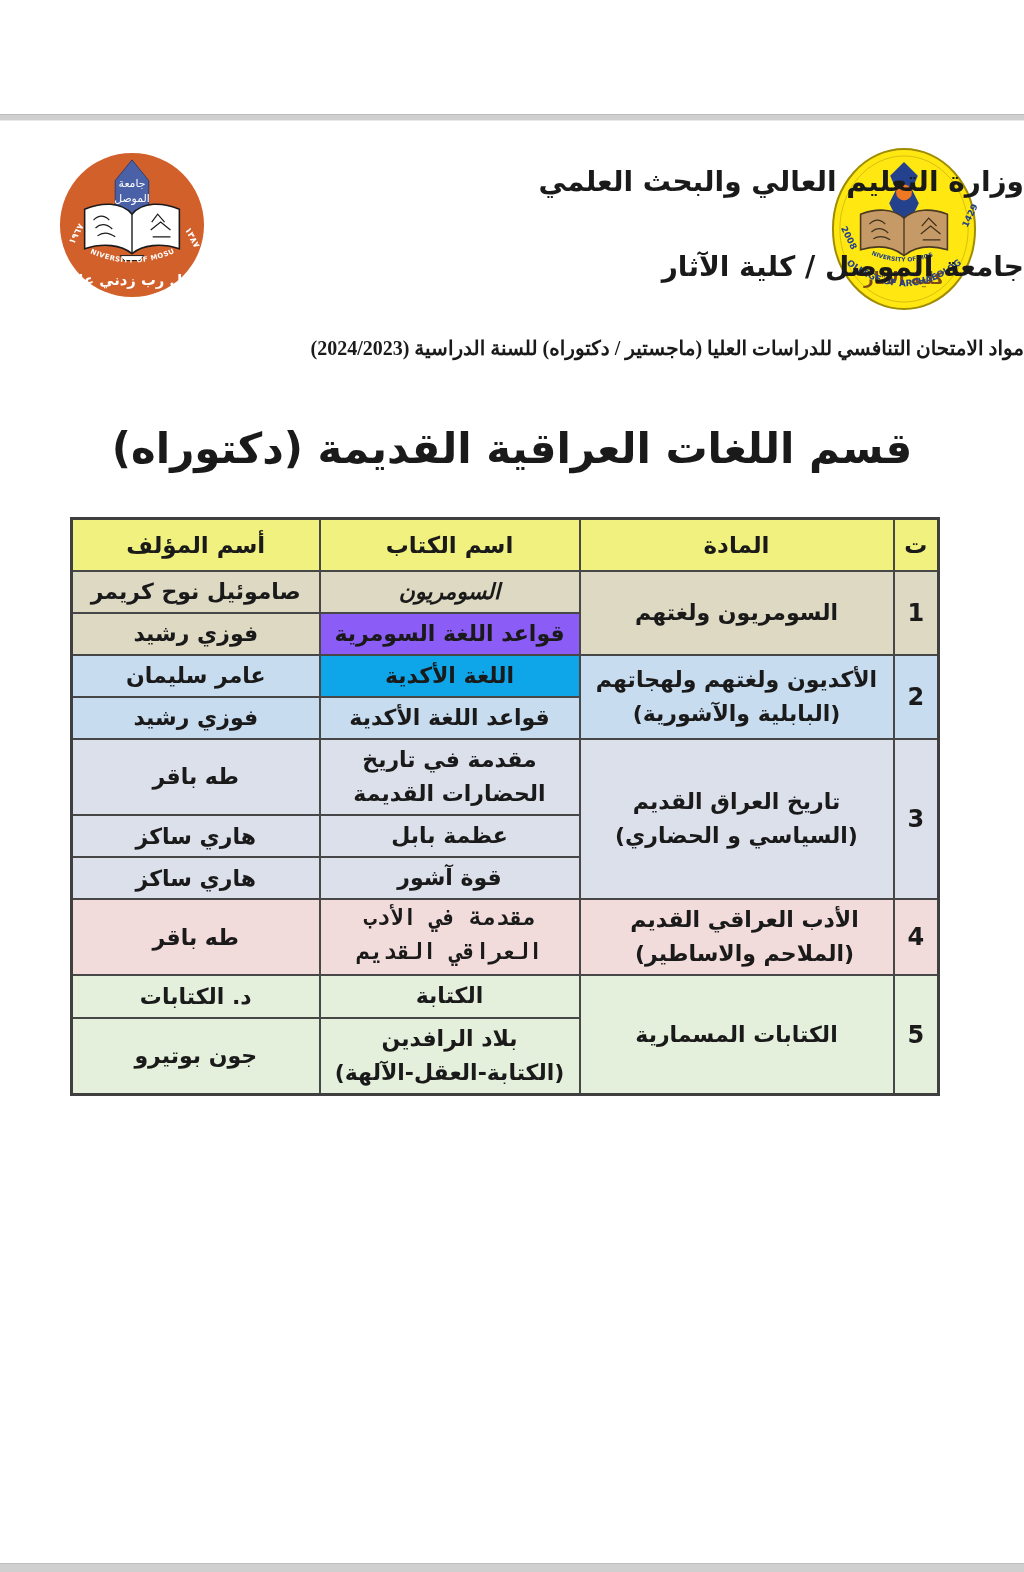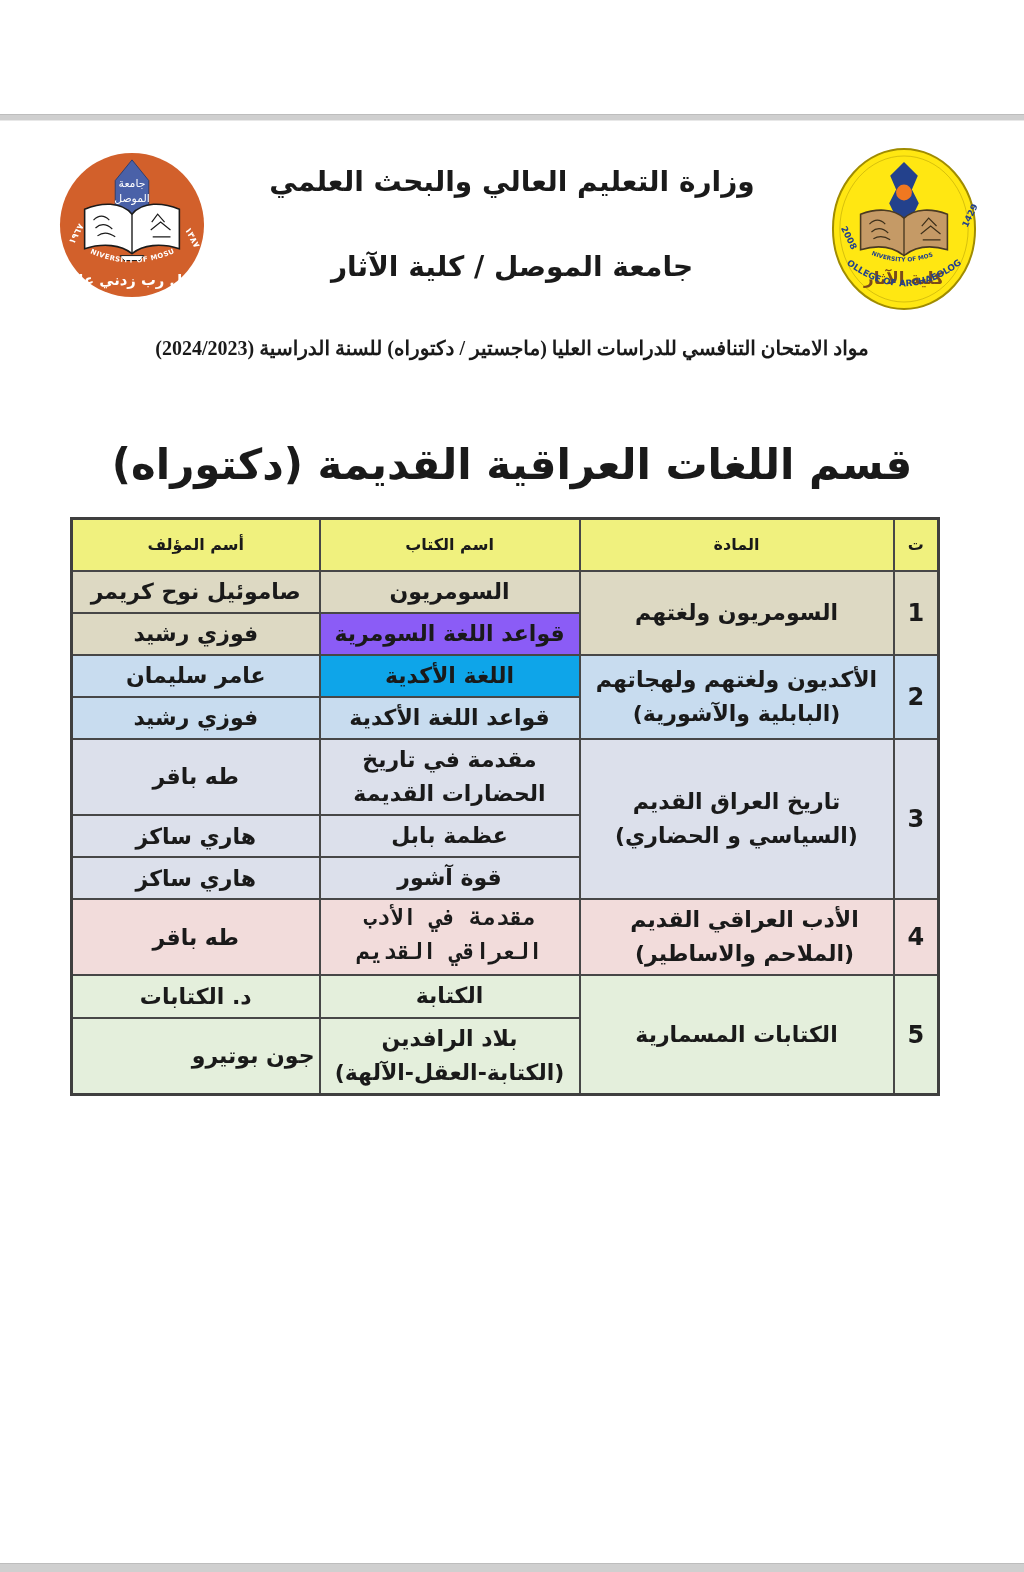--- a/index.html
+++ b/index.html
@@ -6,30 +6,30 @@
   body{width:1024px;height:1572px;position:relative;font-family:"DejaVu Sans",sans-serif;color:#1a1a1a;overflow:hidden;}
 
   .page-sep{position:absolute;left:0;width:1024px;background:#cfcfcf;border-top:1px solid #bdbdbd;border-bottom:1px solid #e8e8e8;}
   .sep-top{top:114px;height:5px;}
   .sep-bottom{top:1563px;height:9px;}
 
   .logo{position:absolute;}
   .logo-mosul{top:150px;left:58px;width:148px;height:150px;}
   .logo-archaeology{top:146px;left:830px;width:148px;height:166px;}
 
-  .head-line{position:absolute;left:0;right:0;text-align:center;font-weight:bold;direction:rtl;}
+  .head-line{position:absolute;left:0;right:0;font-weight:bold;direction:rtl;}
   .ministry-line{top:165px;font-size:28px;}
   .university-line{top:250px;font-size:28px;}
   .subtitle-line{top:336px;font-size:20px;font-family:Liberation Serif, serif;}
-  .doc-title{position:absolute;top:424px;left:0;right:0;margin:16px;text-align:center;direction:rtl;font-size:42px;font-weight:bold;}
+  .doc-title{position:absolute;top:424px;left:0;right:0;margin:0;text-align:center;direction:rtl;font-size:42px;font-weight:bold;}
 
   .materials-table{position:absolute;top:517px;left:70px;width:867px;border-collapse:collapse;direction:rtl;table-layout:fixed;border:3px solid #3f3f3f;}
   .materials-table th,.materials-table td{border:2px solid #474747;text-align:center;vertical-align:middle;font-weight:bold;padding:3px 4px;}
   .materials-table thead tr{height:52px;}
-  .materials-table th{font-size:16px;}
+  .materials-table th{font-size:23px;}
   .materials-table tbody tr{height:42px;}
   .materials-table td{font-size:22px;}
   .materials-table td.idx{font-size:24px;font-family:"DejaVu Sans",sans-serif;}
   .materials-table td.subject,.materials-table td.book{white-space:pre-line;line-height:1.55;}
 
   svg text{font-family:"DejaVu Sans",sans-serif;}
 </style>
 </head>
 <body>
 
@@ -100,21 +100,21 @@
         <th style="background: rgb(240, 241, 126);">ت</th>
         <th style="background: rgb(240, 241, 126);">المادة</th>
         <th style="background: rgb(240, 241, 126);">اسم الكتاب</th>
         <th style="background: rgb(240, 241, 126);">أسم المؤلف</th>
       </tr>
     </thead>
     <tbody id="materials-tbody">
         <tr>
           <td class="idx" rowspan="2" style="background: rgb(221, 217, 195);">1</td>
           <td class="subject" rowspan="2" style="background: rgb(221, 217, 195);">السومريون ولغتهم</td>
-          <td class="book" style="background: rgb(221, 217, 195);">السومريون</td>
+          <td class="book" style="background: rgb(221, 217, 195); font-style: italic;">السومريون</td>
           <td class="author" style="background: rgb(221, 217, 195);">صاموئيل نوح كريمر</td>
         </tr>
         <tr>
           <td class="book" style="background: #8b5cf6;">قواعد اللغة السومرية</td>
           <td class="author" style="background: rgb(221, 217, 195);">فوزي رشيد</td>
         </tr>
         <tr>
           <td class="idx" rowspan="2" style="background: rgb(200, 220, 239);">2</td>
           <td class="subject" rowspan="2" style="background: rgb(200, 220, 239);">الأكديون ولغتهم ولهجاتهم
 (البابلية والآشورية)</td>
@@ -151,20 +151,20 @@
         </tr>
         <tr>
           <td class="idx" rowspan="2" style="background: rgb(228, 239, 220);">5</td>
           <td class="subject" rowspan="2" style="background: rgb(228, 239, 220);">الكتابات المسمارية</td>
           <td class="book" style="background: rgb(228, 239, 220);">الكتابة</td>
           <td class="author" style="background: rgb(228, 239, 220);">د. الكتابات</td>
         </tr>
         <tr>
           <td class="book" style="background: rgb(228, 239, 220);">بلاد الرافدين
 (الكتابة-العقل-الآلهة)</td>
-          <td class="author" style="background: rgb(228, 239, 220); text-align: right;">جون بوتيرو</td>
+          <td class="author" style="background: rgb(228, 239, 220);">جون بوتيرو</td>
         </tr>
       </tbody>
   </table>
 
   <div class="page-sep sep-bottom"></div>
 
 </div>
 
 </body></html>

